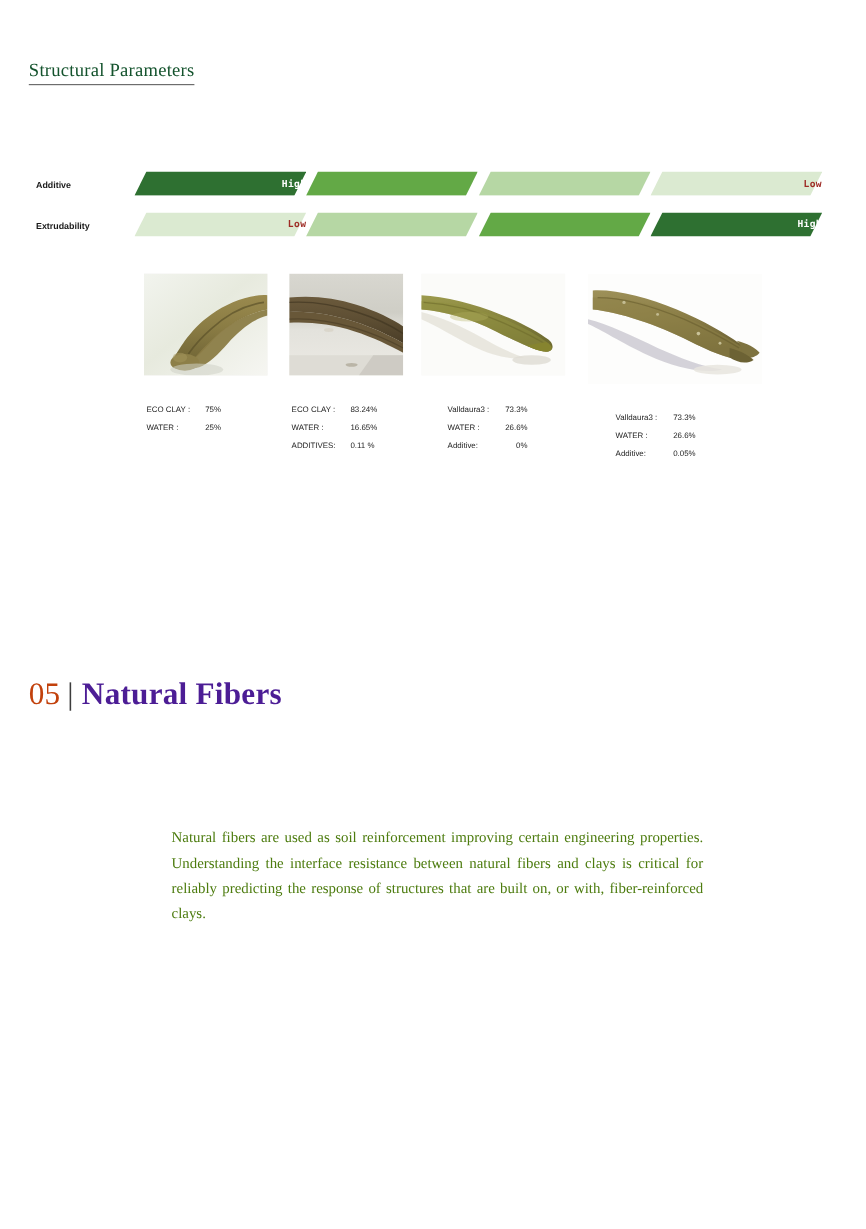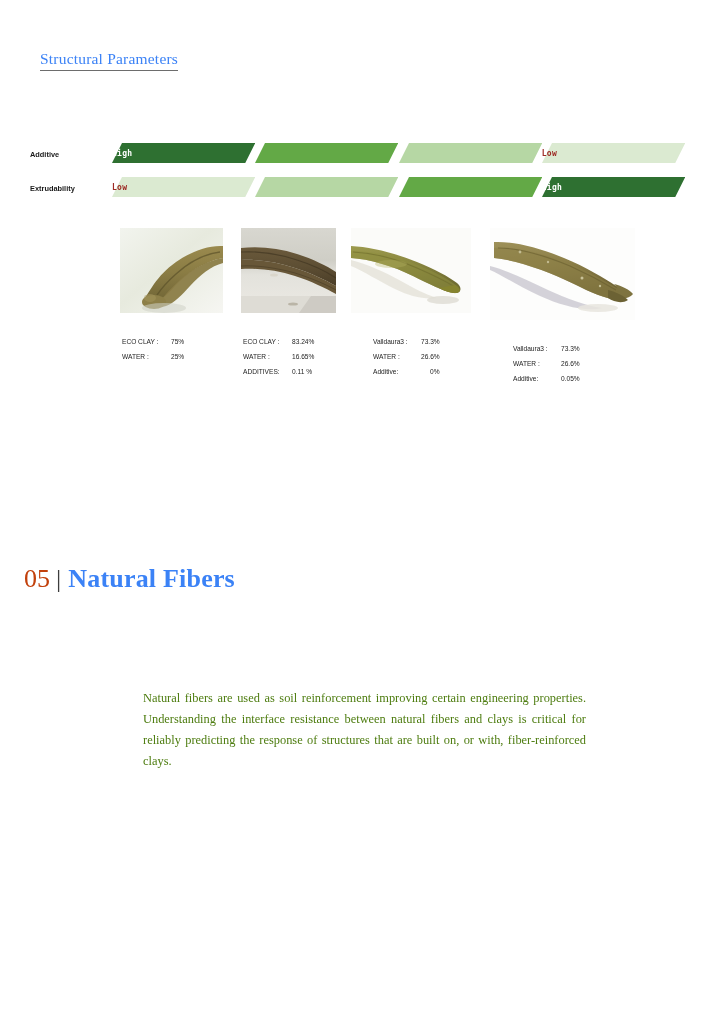--- a/index.html
+++ b/index.html
@@ -8,25 +8,25 @@
     background:#ffffff;
     font-family:"Liberation Sans", sans-serif;
     color:#231f20;
     position:relative;
     overflow:hidden;
   }
   .page{position:absolute;inset:0;}
 
   
   .sec-title{
-    position:absolute;left:40px;top:50px;
+    position:absolute;left:24px;top:50px;
     font-family:"Liberation Serif", serif;
     font-size:15.5px;
     letter-spacing:.2px;
-    color:#3b82f6;
+    color:#14532d;
     padding-bottom:2px;
     border-bottom:1px solid #6d6d6d;
     display:inline-block;
     white-space:nowrap;
   }
 
   
   .param-block{position:absolute;left:0;top:110px;width:722px;height:100px;}
 
   .row{position:absolute;left:0;width:722px;height:22px;}
@@ -58,22 +58,22 @@
   
   .bar{
     position:absolute;left:112px;top:0;width:573px;height:20px;
     display:flex;
   }
   .seg{
     position:relative;height:100%;flex:1 1 0;
   }
   .seg .shape{position:absolute;inset:0;}
   .seg .cap{
-    position:absolute;top:50%;left:0;right:0;transform:translateY(-50%);
-    text-align:left;
+    position:absolute;top:50%;left:16px;right:0;transform:translateY(-50%);
+    text-align:right;
     font-family:"DejaVu Sans Mono", monospace;
     font-size:8px;font-weight:bold;
     letter-spacing:.3px;
     pointer-events:none;
   }
   .cap-red{color:#9e2b25;}
   .cap-white{color:#ffffff;}
 
   
   .samples{position:absolute;left:0;top:228px;width:722px;height:170px;}
@@ -89,21 +89,21 @@
   .spec-v{position:absolute;top:0;}
 
   
   .chapter{
     position:absolute;left:24px;top:564px;
     font-family:"Liberation Serif", serif;
     white-space:nowrap;
   }
   .chapter .num{font-size:26px;color:#c2410c;font-weight:normal;}
   .chapter .bar-sep{font-size:26px;color:#3d3d3d;font-weight:300;margin:0 7px 0 6px;}
-  .chapter .name{font-size:26px;color:#3b82f6;font-weight:bold;letter-spacing:.2px;}
+  .chapter .name{font-size:26px;color:#4c1d95;font-weight:bold;letter-spacing:.2px;}
 
   
   .body-copy{
     position:absolute;left:143px;top:688px;width:443px;
     font-family:"Liberation Serif", serif;
     font-size:12.4px;line-height:21px;
     color:#4d7c0f;
     text-align:justify;
   }
 </style>

